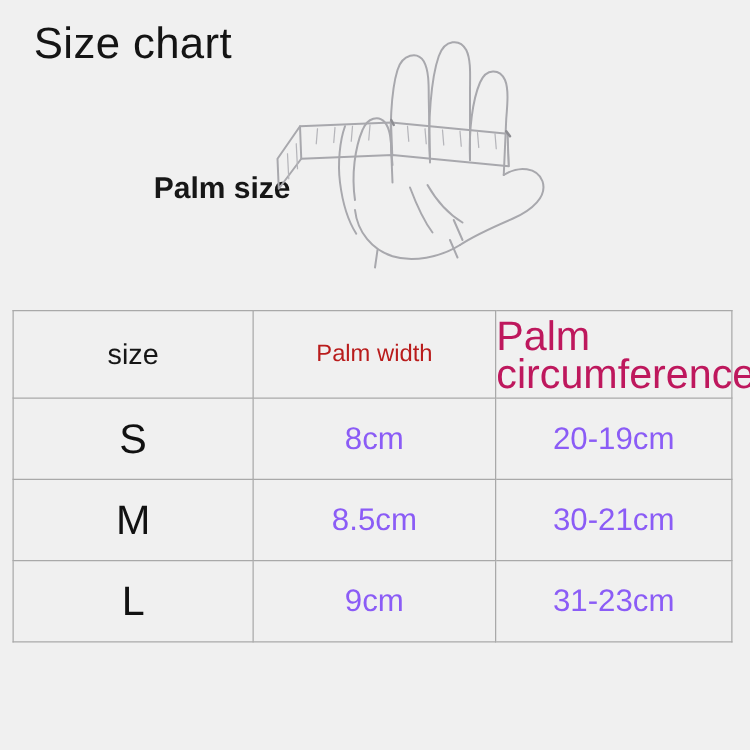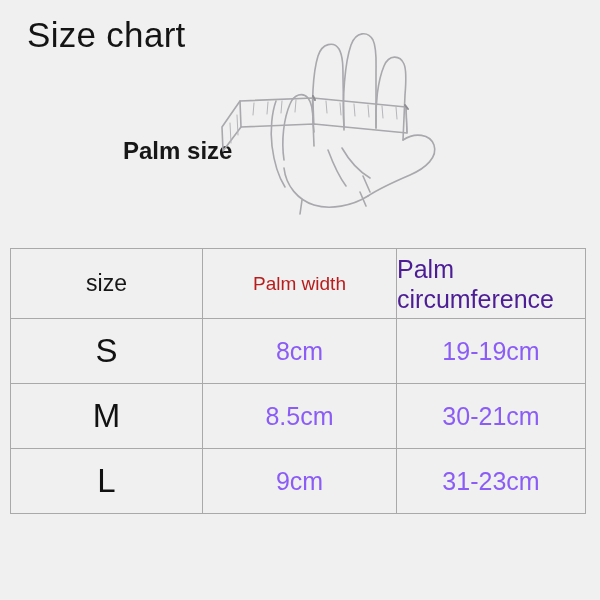--- a/index.html
+++ b/index.html
@@ -97,22 +97,22 @@
 
   .hdr-size {
     font-size: 23px;
     color: #161616;
   }
   .hdr-width {
     font-size: 19px;
     color: #b91c1c;
   }
   .hdr-circ {
-    font-size: 25px;
-    color: #4c1d95;
+    font-size: 33px;
+    color: #be185d;
     line-height: 30px;
   }
 
   .size-letter {
     font-size: 33px;
     color: #111111;
   }
   .measure-val {
     font-size: 25px;
     color: #8b5cf6;
@@ -217,21 +217,21 @@
       <tr class="hdr-row">
         <th class="cell-center hdr-size">size</th>
         <th class="cell-center hdr-width">Palm width</th>
         <th class="cell-left hdr-circ">Palm circumference</th>
       </tr>
     </thead>
     <tbody>
       <tr class="data-row">
         <td class="cell-center size-letter">S</td>
         <td class="cell-center measure-val">8cm</td>
-        <td class="cell-center measure-val">19-19cm</td>
+        <td class="cell-center measure-val">20-19cm</td>
       </tr>
       <tr class="data-row">
         <td class="cell-center size-letter">M</td>
         <td class="cell-center measure-val">8.5cm</td>
         <td class="cell-center measure-val">30-21cm</td>
       </tr>
       <tr class="data-row">
         <td class="cell-center size-letter">L</td>
         <td class="cell-center measure-val">9cm</td>
         <td class="cell-center measure-val">31-23cm</td>

